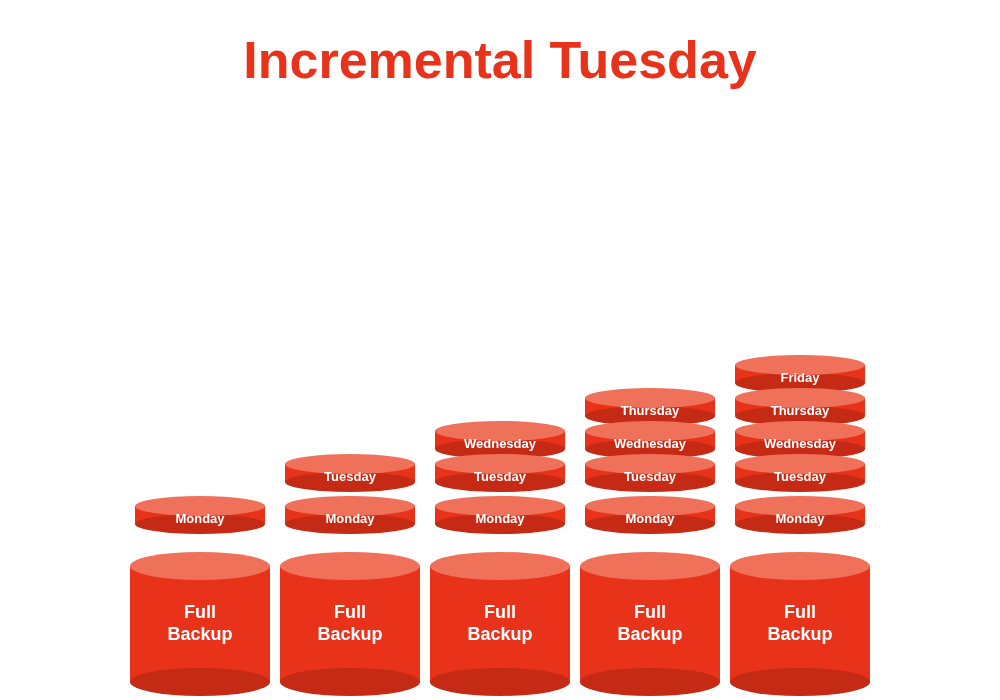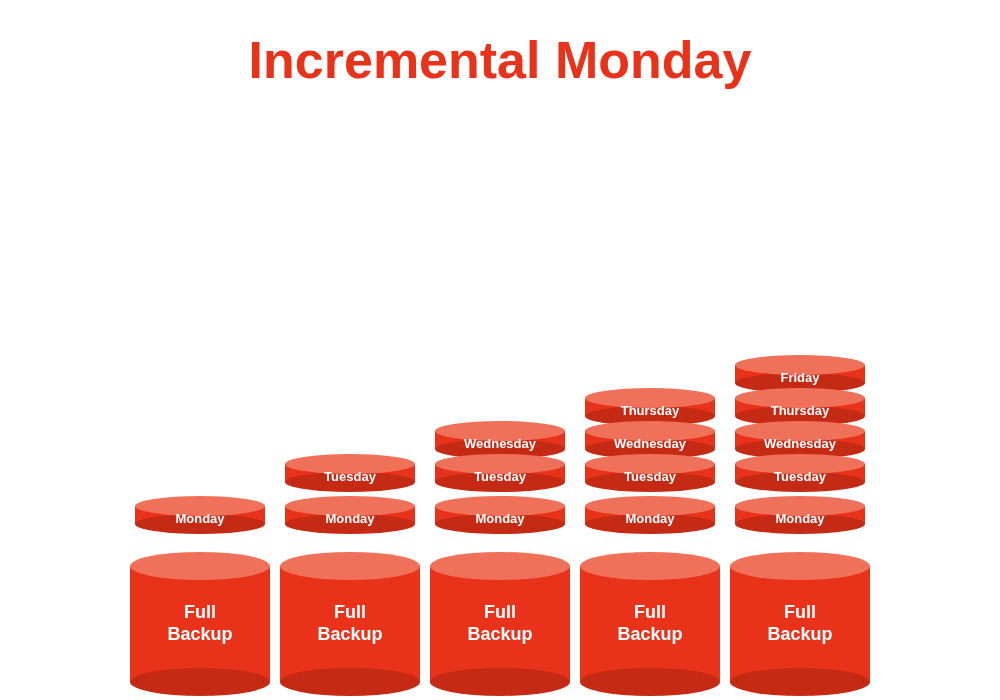--- a/index.html
+++ b/index.html
@@ -44,21 +44,21 @@
     .inc-stack {
       display: flex;
       flex-direction: column-reverse;
       align-items: center;
       margin-bottom: 4px;
     }
   </style>
 </head>
 <body>
 
-<h1 class="page-title">Incremental Monday</h1>
+<h1 class="page-title">Incremental Tuesday</h1>
 
 <div class="diagram-area">
 <div class="column">
       <div class="inc-stack">
         <div style="margin-top: 0px;"><svg width="130" height="38" viewBox="0 0 130 38" overflow="visible">
             <rect x="0" y="10" width="130" height="18" fill="#e8321a"></rect>
             <ellipse cx="65" cy="28" rx="65" ry="10" fill="#c42a14"></ellipse>
             <ellipse cx="65" cy="10" rx="65" ry="10" fill="#f0715a"></ellipse>
             <text x="65" y="24" text-anchor="middle" dominant-baseline="middle" fill="#ffffff" font-family="Arial, sans-serif" font-size="13" font-weight="bold">Monday</text>
           </svg></div>

